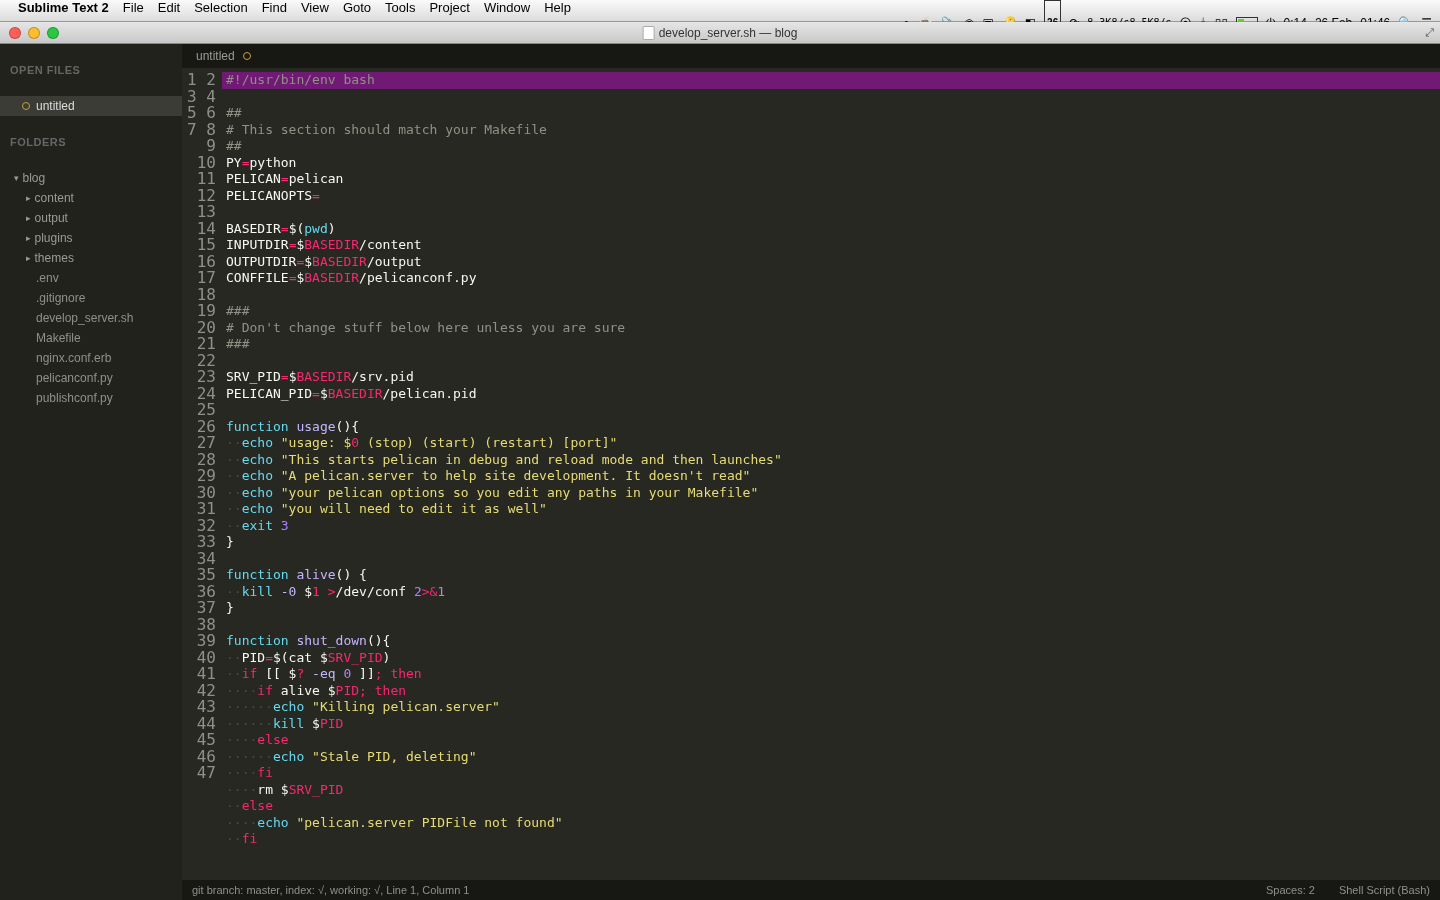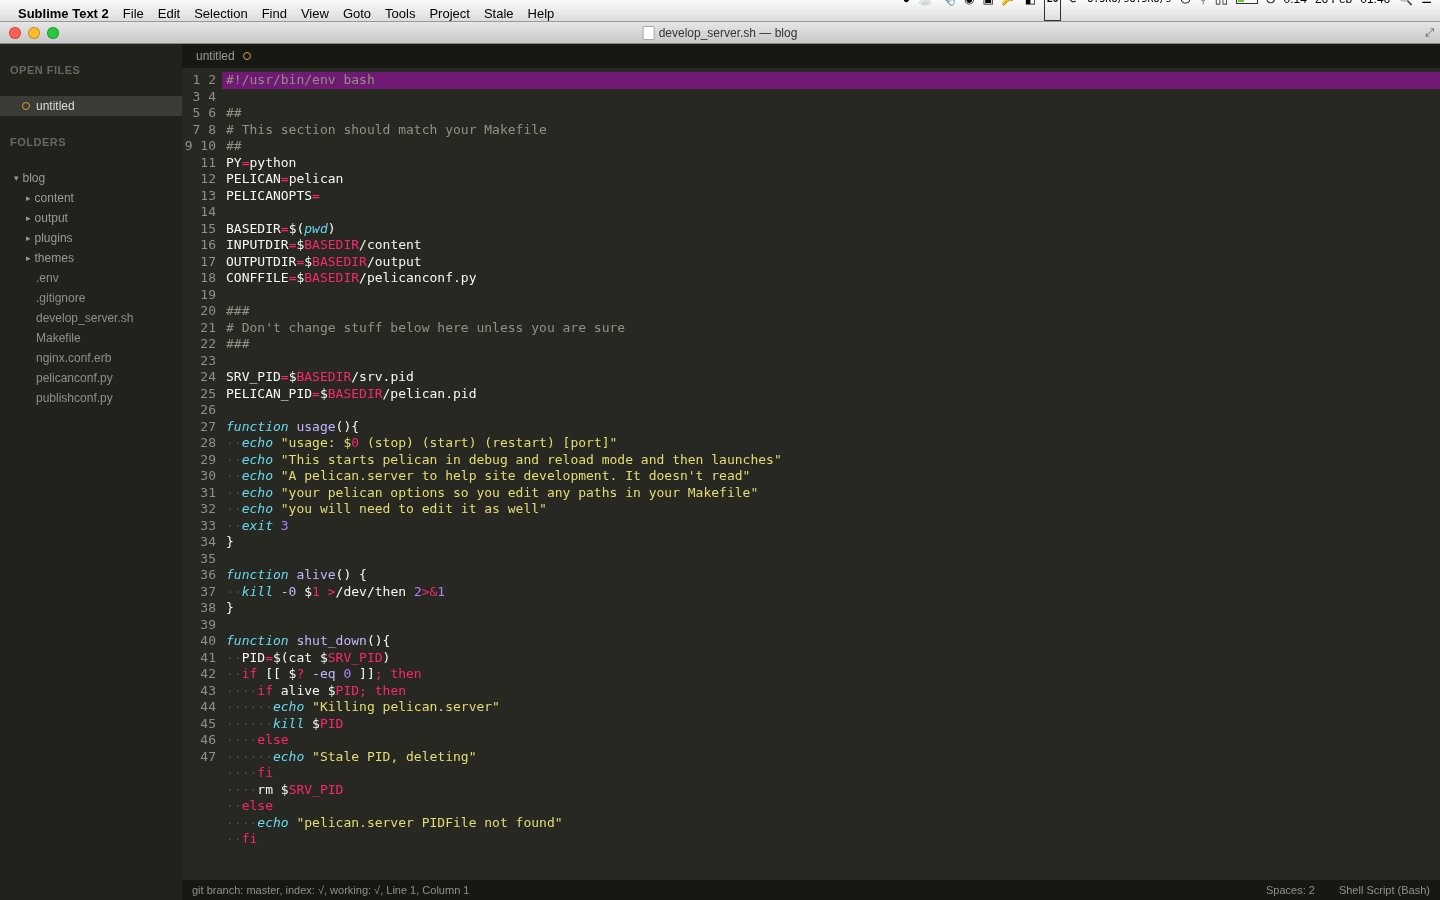--- a/index.html
+++ b/index.html
@@ -1,19 +1,19 @@
 <!DOCTYPE html>
 <html><head>
 <meta charset="utf-8">
 <style>
   * { margin:0; padding:0; box-sizing:border-box; }
   body { font-family: "Helvetica Neue", Arial, sans-serif; font-size:13px; background:#272822; color:#ccc; width:1440px; height:900px; overflow:hidden; position:relative; }
 
   
-  .menubar { height:22px; background:linear-gradient(#fafafa,#dcdcdc); border-bottom:1px solid #999; display:flex; align-items:flex-end; padding:0 8px; font-size:13px; color:#000; }
+  .menubar { height:22px; background:linear-gradient(#fafafa,#dcdcdc); border-bottom:1px solid #999; display:flex; align-items:flex-start; padding:0 8px; font-size:13px; color:#000; }
   .menubar .apple { font-size:14px; margin-right:10px; }
   .menubar .app-name { font-weight:bold; margin-right:14px; }
   .menubar .menu-item { margin-right:14px; cursor:default; }
   .menubar .spacer { flex:1; }
   .menubar .status-icons { display:flex; align-items:center; gap:8px; font-size:12px; }
   .menubar .status-icons span { display:inline-flex; align-items:center; }
   .netstats { font-size:10px; line-height:9px; font-family:Menlo,monospace; }
 
   
   .window { position:absolute; top:22px; left:0; right:0; bottom:0; display:flex; flex-direction:column; }
@@ -37,27 +37,27 @@
   .side-fold .arrow{font-size:9px;}
   .side-sub { padding-left:26px;}
   .side-file { padding:3px 10px 3px 36px; color:#8f908a;}
 
   .editor-area { flex:1; display:flex; flex-direction:column; min-width:0;}
   .tabs { height:24px; background:#171814; display:flex; align-items:center;}
   .tab { padding:0 14px; height:24px; display:flex; align-items:center; gap:8px; color:#9a9b94; font-size:12px;}
   .tab .dirty-dot{width:8px;height:8px;border:1px solid #c9a23a;border-radius:50%;}
 
   .code-scroll { flex:1; overflow:hidden; background:#272822; position:relative; display:flex;}
-  .gutter { width:40px; text-align:right; padding:4px 6px 4px 0; font-family:Menlo,Consolas,monospace; font-size:13px; line-height:16.5px; color:#8f908a; background:#272822;}
+  .gutter { width:40px; text-align:right; padding:4px 6px 4px 0; font-family:Menlo,Consolas,monospace; font-size:16px; line-height:16.5px; color:#8f908a; background:#272822;}
   .code  { flex:1; padding:4px 0 4px 4px; font-family:Menlo,Consolas,monospace; font-size:13px; line-height:16.5px; white-space:pre; color:#f8f8f2;}
   .code .line.hl{ background:#701a75; display:block; margin-left:-4px; padding-left:4px;}
 
   
   .c-cm{color:#909184;}     
-  .c-kw{color:#66d9ef;font-style:italic;}   
+  .c-kw{color:#66d9ef;}   
   .c-fn{color:#c4b5fd;}     
   .c-op{color:#f92672;}     
   .c-str{color:#e6db74;}    
   .c-num{color:#ae81ff;}    
   .c-var{color:#f92672;}    
   .c-pl{color:#f8f8f2;}
   .c-dot{color:#4a4b45;}    
 
   
   .status { height:20px; background:#171814; color:#8f908a; font-size:11px; display:flex; align-items:center; padding:0 10px; justify-content:space-between;}
@@ -70,21 +70,21 @@
   <span class="apple"></span>
   <span class="app-name">Sublime Text 2</span>
   <span class="menu-item">File</span>
   <span class="menu-item">Edit</span>
   <span class="menu-item">Selection</span>
   <span class="menu-item">Find</span>
   <span class="menu-item">View</span>
   <span class="menu-item">Goto</span>
   <span class="menu-item">Tools</span>
   <span class="menu-item">Project</span>
-  <span class="menu-item">Stale</span>
+  <span class="menu-item">Window</span>
   <span class="menu-item">Help</span>
   <span class="spacer"></span>
   <div class="status-icons">
     <span>●</span>
     <span>☕</span>
     <span>📎</span>
     <span>◉</span>
     <span>▣</span>
     <span>🔑</span>
     <span>◧</span>
@@ -241,21 +241,21 @@
 <span class="c-kw">function</span><span class="c-pl"> </span><span class="c-fn">usage</span><span class="c-pl">(){</span>
 <span class="c-dot">··</span><span class="c-kw">echo</span><span class="c-pl"> </span><span class="c-str">"usage: $</span><span class="c-var">0</span><span class="c-str"> (stop) (start) (restart) [port]"</span>
 <span class="c-dot">··</span><span class="c-kw">echo</span><span class="c-pl"> </span><span class="c-str">"This starts pelican in debug and reload mode and then launches"</span>
 <span class="c-dot">··</span><span class="c-kw">echo</span><span class="c-pl"> </span><span class="c-str">"A pelican.server to help site development. It doesn't read"</span>
 <span class="c-dot">··</span><span class="c-kw">echo</span><span class="c-pl"> </span><span class="c-str">"your pelican options so you edit any paths in your Makefile"</span>
 <span class="c-dot">··</span><span class="c-kw">echo</span><span class="c-pl"> </span><span class="c-str">"you will need to edit it as well"</span>
 <span class="c-dot">··</span><span class="c-kw">exit</span><span class="c-pl"> </span><span class="c-num">3</span>
 <span class="c-pl">}</span>
 <span class="c-pl"></span>
 <span class="c-kw">function</span><span class="c-pl"> </span><span class="c-fn">alive</span><span class="c-pl">() {</span>
-<span class="c-dot">··</span><span class="c-kw">kill</span><span class="c-pl"> </span><span class="c-fn">-0</span><span class="c-pl"> $</span><span class="c-var">1</span><span class="c-pl"> </span><span class="c-op">&gt;</span><span class="c-pl">/dev/then </span><span class="c-num">2</span><span class="c-op">&gt;&amp;</span><span class="c-num">1</span>
+<span class="c-dot">··</span><span class="c-kw">kill</span><span class="c-pl"> </span><span class="c-fn">-0</span><span class="c-pl"> $</span><span class="c-var">1</span><span class="c-pl"> </span><span class="c-op">&gt;</span><span class="c-pl">/dev/conf </span><span class="c-num">2</span><span class="c-op">&gt;&amp;</span><span class="c-num">1</span>
 <span class="c-pl">}</span>
 <span class="c-pl"></span>
 <span class="c-kw">function</span><span class="c-pl"> </span><span class="c-fn">shut_down</span><span class="c-pl">(){</span>
 <span class="c-dot">··</span><span class="c-pl">PID</span><span class="c-op">=</span><span class="c-pl">$(cat $</span><span class="c-var">SRV_PID</span><span class="c-pl">)</span>
 <span class="c-dot">··</span><span class="c-op">if</span><span class="c-pl"> [[ $</span><span class="c-var">?</span><span class="c-pl"> </span><span class="c-fn">-eq</span><span class="c-pl"> </span><span class="c-num">0</span><span class="c-pl"> ]]</span><span class="c-op">;</span><span class="c-pl"> </span><span class="c-op">then</span>
 <span class="c-dot">····</span><span class="c-op">if</span><span class="c-pl"> alive $</span><span class="c-var">PID</span><span class="c-op">;</span><span class="c-pl"> </span><span class="c-op">then</span>
 <span class="c-dot">······</span><span class="c-kw">echo</span><span class="c-pl"> </span><span class="c-str">"Killing pelican.server"</span>
 <span class="c-dot">······</span><span class="c-kw">kill</span><span class="c-pl"> $</span><span class="c-var">PID</span>
 <span class="c-dot">····</span><span class="c-op">else</span>
 <span class="c-dot">······</span><span class="c-kw">echo</span><span class="c-pl"> </span><span class="c-str">"Stale PID, deleting"</span>

